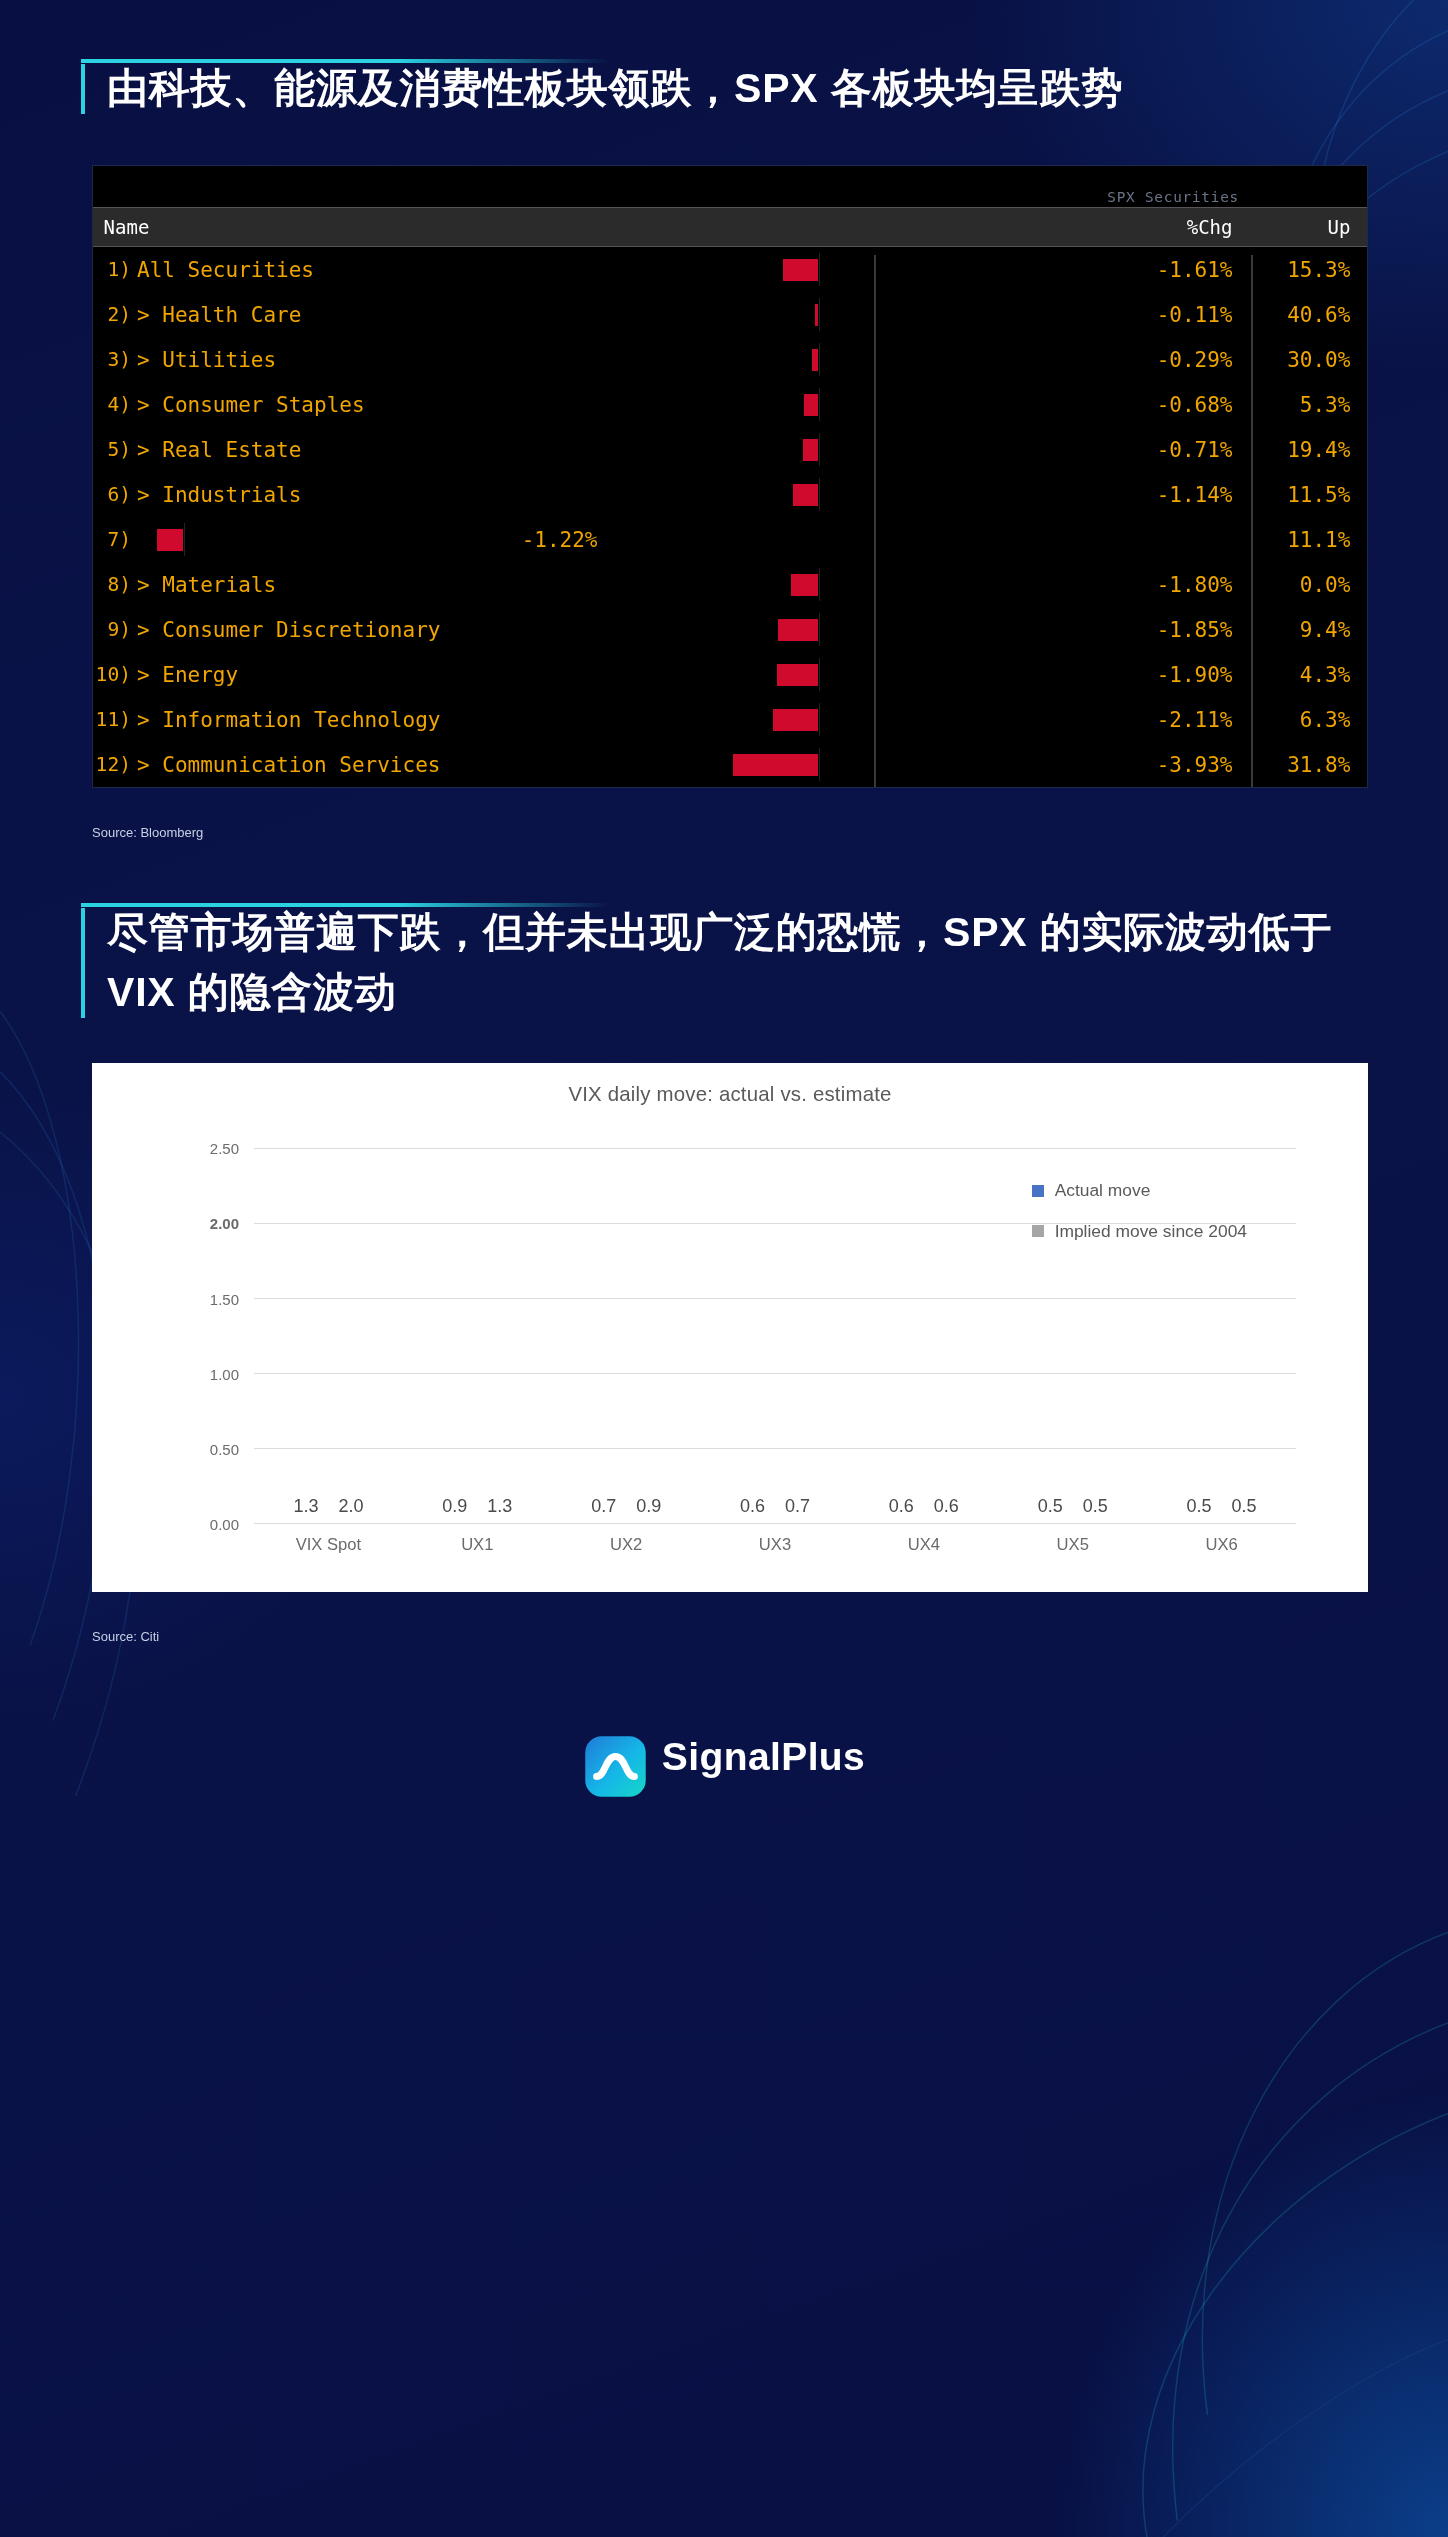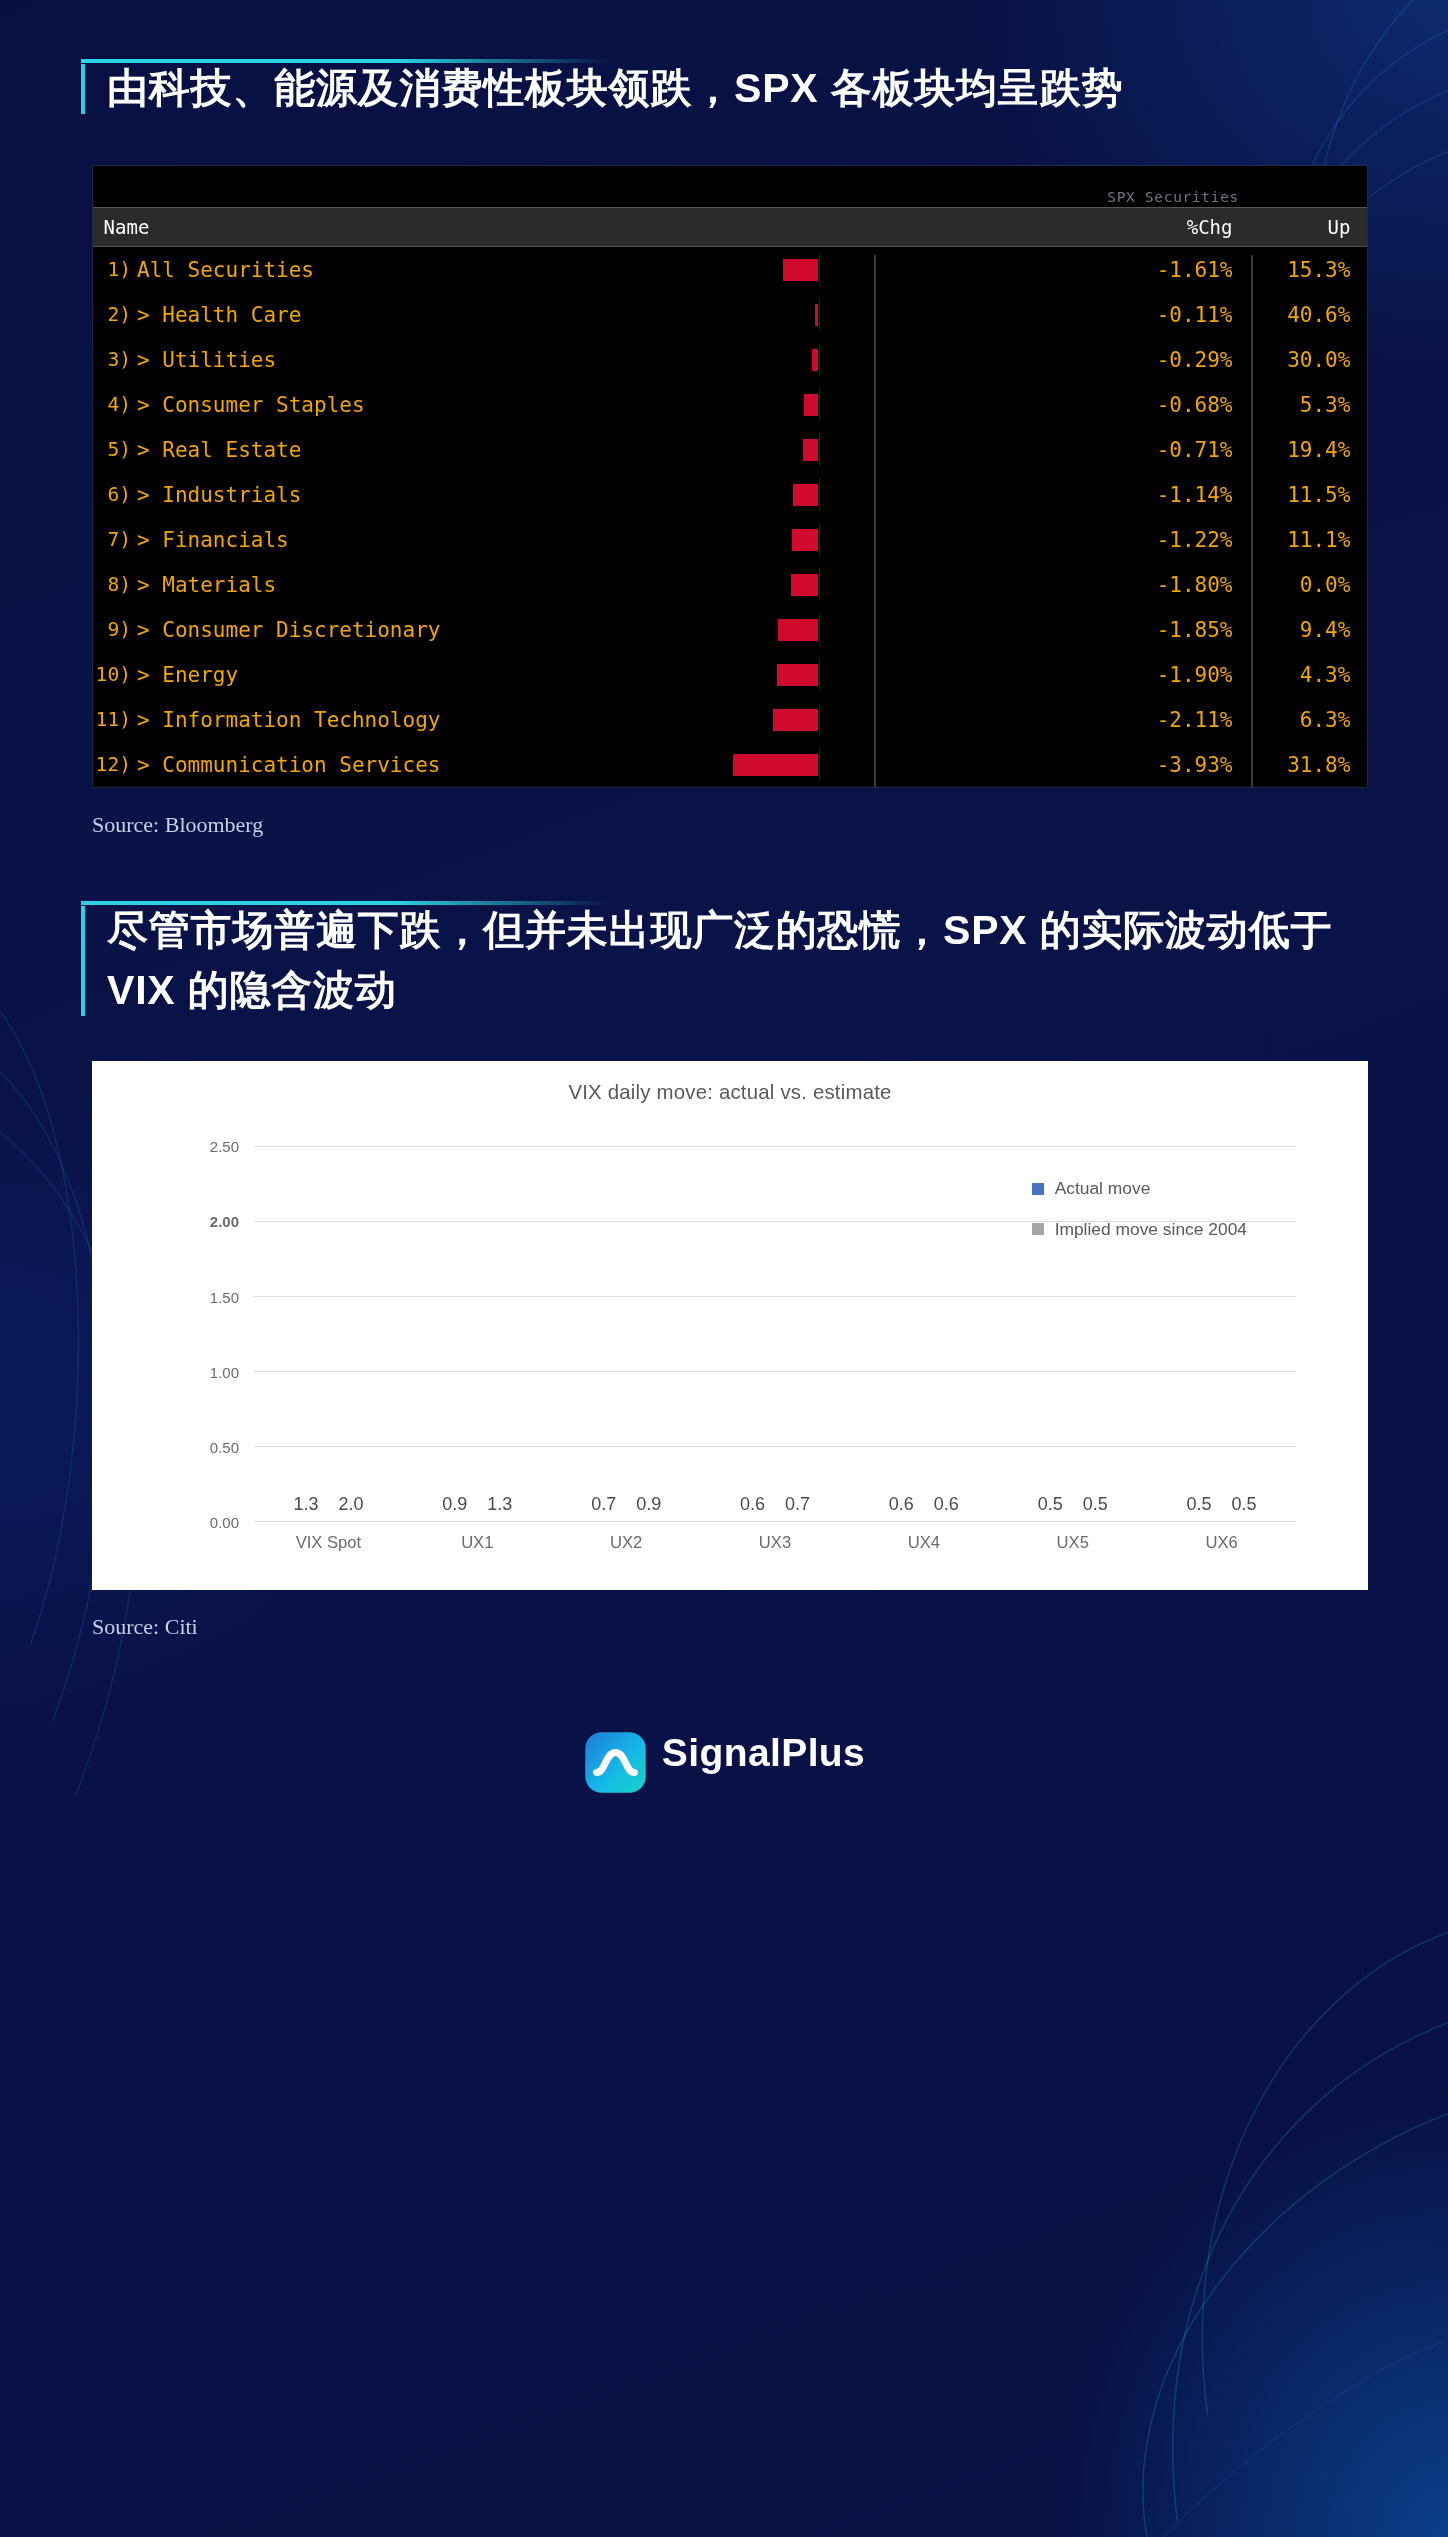--- a/index.html
+++ b/index.html
@@ -105,24 +105,24 @@
   .bb-row .barcell .bar {
     position:absolute; right:60px; height:22.6px; background:#cf0a2c;
   }
   .bb-row .chg { flex:0 0 362px; text-align:right; padding-right:7.5px; color:#f0a500; }
   .bb-row .up  { flex:1; text-align:right; padding-right:16.6px; color:#f0a500; }
   .bb-divider { position:absolute; top:89px; bottom:0; width:1.5px; background:#3a3a3a; }
   .bb-div1 { left:781px; }
   .bb-div2 { left:1158px; }
 
   .source {
-    margin:24px 0 0 92px;
+    margin:37px 0 0 92px;
     color:#c7d0e4;
-    font-size:22px;
-    font-family:Liberation Serif, serif;
+    font-size:13px;
+    font-family:Liberation Sans, sans-serif;
   }
 
   
   .chart-panel {
     margin:41px 81px 0 92px;
     background:#ffffff;
     height:529px;
     position:relative;
   }
   .chart-title {
@@ -269,21 +269,20 @@
           <div class="nm">&gt; Industrials</div>
           <div class="barcell">
             <div class="tick"></div>
             <div class="bar" style="width: 25px; background: rgb(207, 10, 44);"></div>
           </div>
           <div class="chg">-1.14%</div>
           <div class="up">11.5%</div>
         </div>
         <div class="bb-row">
           <div class="idx">7)</div>
-          <div class="nm">&gt; Financials</div>
           <div class="barcell">
             <div class="tick"></div>
             <div class="bar" style="width: 26.4px; background: rgb(207, 10, 44);"></div>
           </div>
           <div class="chg">-1.22%</div>
           <div class="up">11.1%</div>
         </div>
         <div class="bb-row">
           <div class="idx">8)</div>
           <div class="nm">&gt; Materials</div>

